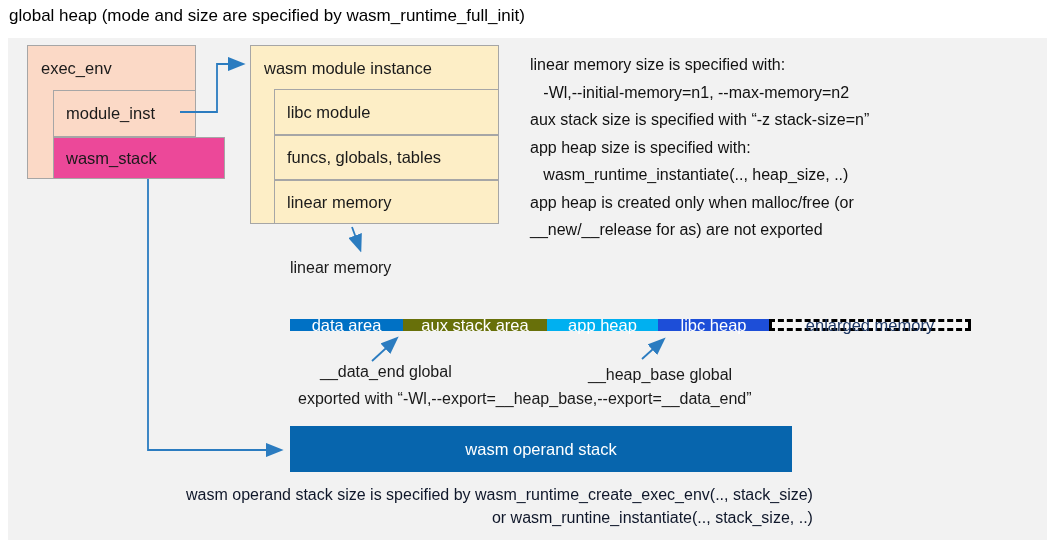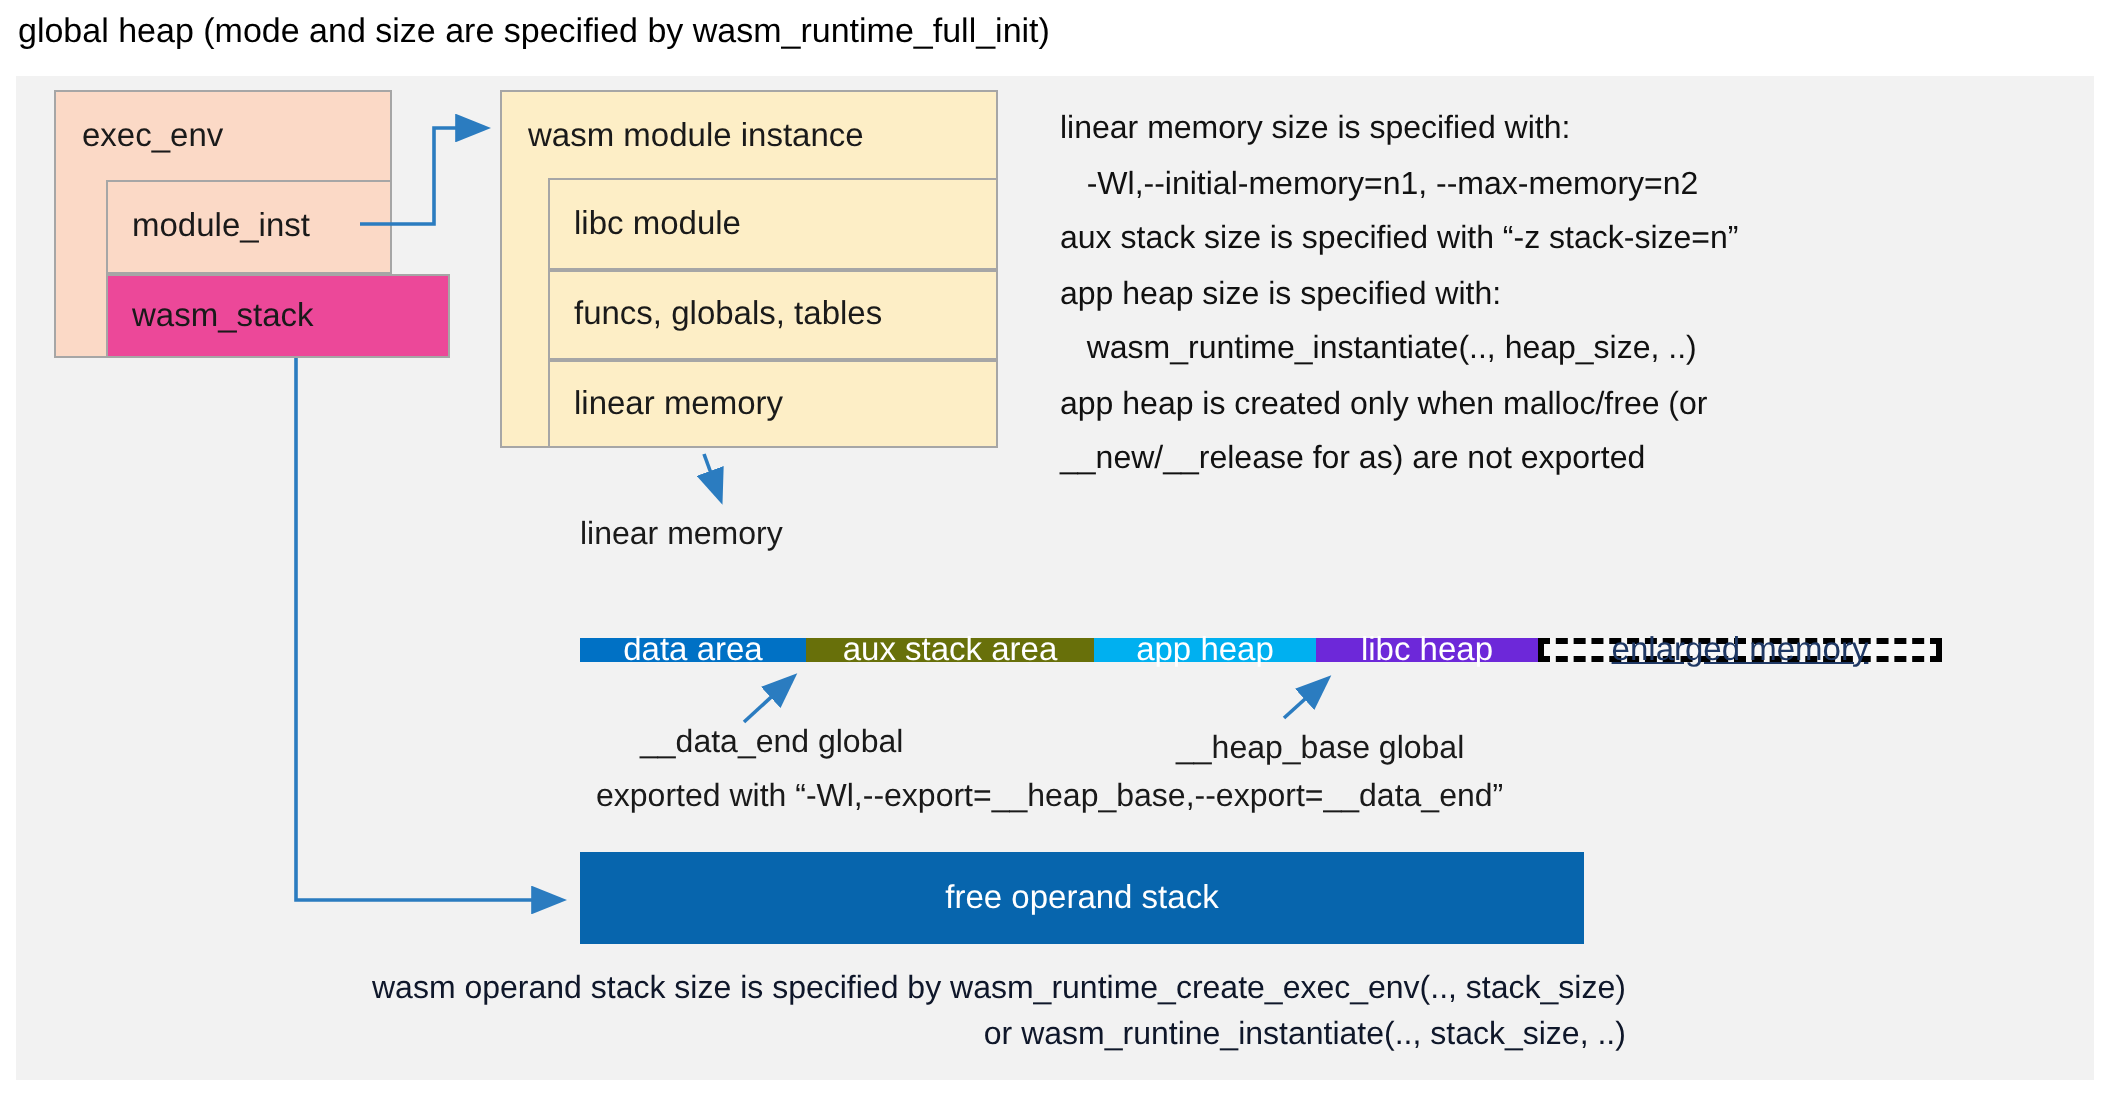--- a/index.html
+++ b/index.html
@@ -21,21 +21,21 @@
   .rowlabel{position:absolute;left:12px;top:0;bottom:0;display:flex;align-items:center;}
 
   .notes-top{position:absolute;left:530px;top:51px;font-size:16px;line-height:27.5px;color:#111;}
   .notes-top div{white-space:pre;}
 
   .linmem-label{position:absolute;left:290px;top:259px;font-size:16px;}
 
   .membar{position:absolute;left:290px;top:286px;height:45px;display:flex;}
   .seg{display:flex;align-items:center;justify-content:center;color:#fff;font-size:16.5px;box-sizing:border-box;margin-top:33px;}
   .seg-0{width:113px;} .seg-1{width:144px;} .seg-2{width:111px;} .seg-3{width:111px;}
-  .seg-4{width:202px;border:3px dashed #000;background:#f8f8f8;color:#1f3864;text-decoration:underline;}
+  .seg-4{width:202px;border:3px dashed #000;background:#f8f8f8;color:#1f3864;}
 
   .data-end-label{position:absolute;left:320px;top:363px;font-size:16px;}
   .heap-base-label{position:absolute;left:588px;top:366px;font-size:16px;}
   .exported-line{position:absolute;left:298px;top:390px;font-size:16px;}
 
   .opstack{position:absolute;left:290px;top:426px;width:502px;height:46px;background:#0765ad;
            color:#fff;font-size:16.5px;display:flex;align-items:center;justify-content:center;}
 
   .notes-bottom{position:absolute;left:186px;top:483px;font-size:16px;line-height:23px;color:#0f172a;text-align:right;}
 
@@ -81,29 +81,29 @@
     <div>   wasm_runtime_instantiate(.., heap_size, ..)</div>
     <div>app heap is created only when malloc/free (or</div>
     <div>__new/__release for as) are not exported</div>
   </div>
 
   <div class="linmem-label">linear memory</div>
   <div class="membar">
     <div class="seg seg-0" style="background: rgb(0, 113, 197);">data area</div>
     <div class="seg seg-1" style="background: rgb(104, 112, 10);">aux stack area</div>
     <div class="seg seg-2" style="background: rgb(0, 176, 240);">app heap</div>
-    <div class="seg seg-3" style="background: #6d28d9;">libc heap</div>
+    <div class="seg seg-3" style="background: #1d4ed8;">libc heap</div>
     <div class="seg seg-4" style="color: rgb(31, 56, 100);">enlarged memory</div>
   </div>
 
   <div class="data-end-label">__data_end global</div>
   <div class="heap-base-label">__heap_base global</div>
   <div class="exported-line">exported with “-Wl,--export=__heap_base,--export=__data_end”</div>
 
-  <div class="opstack" style="background: rgb(7, 101, 173);">free operand stack</div>
+  <div class="opstack" style="background: rgb(7, 101, 173);">wasm operand stack</div>
 
   <div class="notes-bottom">
     <div>wasm operand stack size is specified by wasm_runtime_create_exec_env(.., stack_size)</div>
     <div>or wasm_runtine_instantiate(.., stack_size, ..)</div>
   </div>
 
   <svg class="arrows" width="1054" height="547">
     <defs>
       <marker id="ah" markerWidth="10" markerHeight="8" refX="8" refY="4" orient="auto">
         <path d="M0,0 L10,4 L0,8 z" fill="#2b7cc0"></path>

